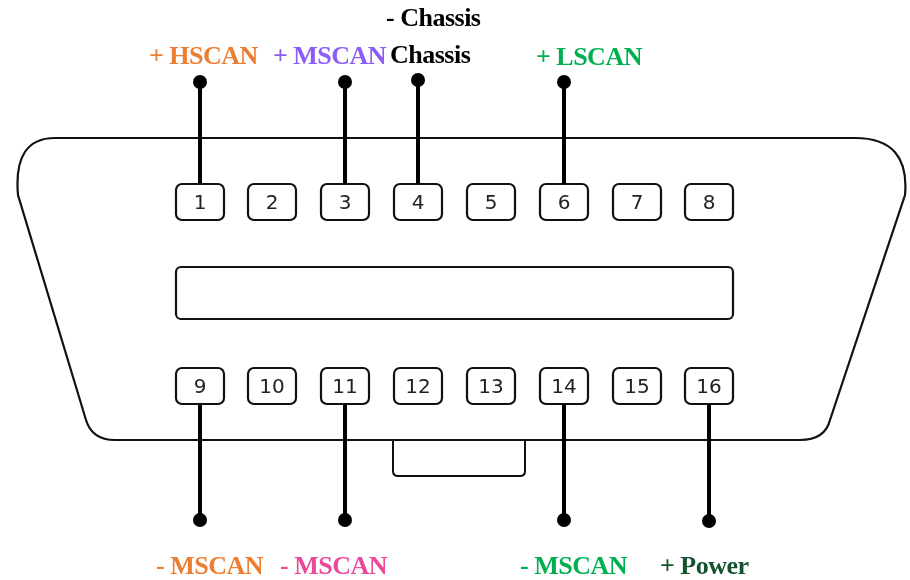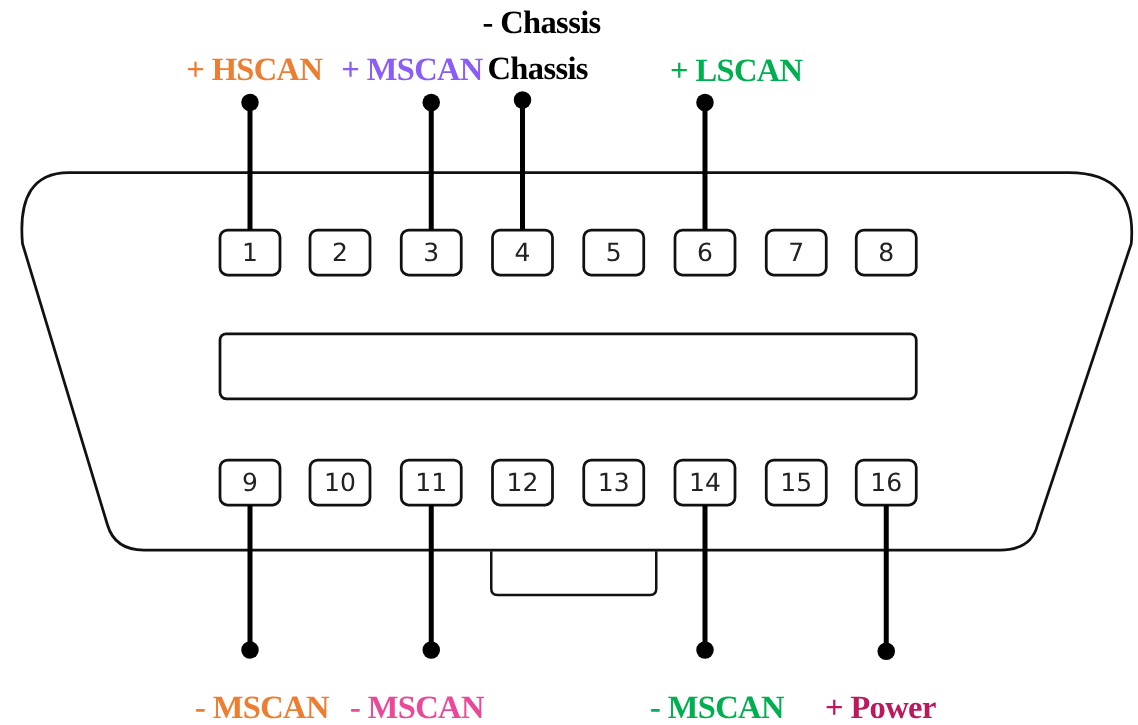--- a/index.html
+++ b/index.html
@@ -124,13 +124,13 @@
 </svg>
 
 <div class="label" style="left:149px; top:41px; color:#ED7D31;">+ HSCAN</div>
 <div class="label" style="left:273px; top:41px; color:#8b5cf6;text-align:right;">+ MSCAN</div>
 <div class="label" style="left:386px; top:3px; color:#000;">- Chassis</div>
 <div class="label" style="left:390px; top:40px; color:#000;">Chassis</div>
 <div class="label" style="left:536px; top:42px; color:#00B050;">+ LSCAN</div>
 <div class="label" style="left:156px; top:551px; color:#ED7D31;">- MSCAN</div>
 <div class="label" style="left:280px; top:551px; color:#ec4899;">- MSCAN</div>
 <div class="label" style="left:520px; top:551px; color:#00B050;">- MSCAN</div>
-<div class="label" style="left:660px; top:551px; color:#be185d;">+ Power</div>
+<div class="label" style="left:660px; top:551px; color:#14532d;">+ Power</div>
 
 </body></html>

